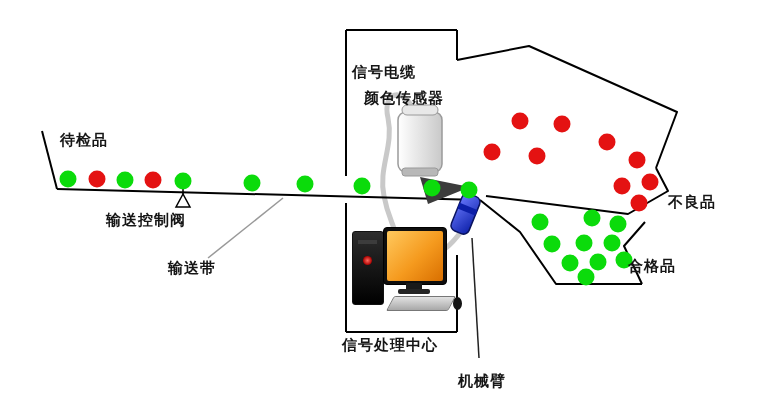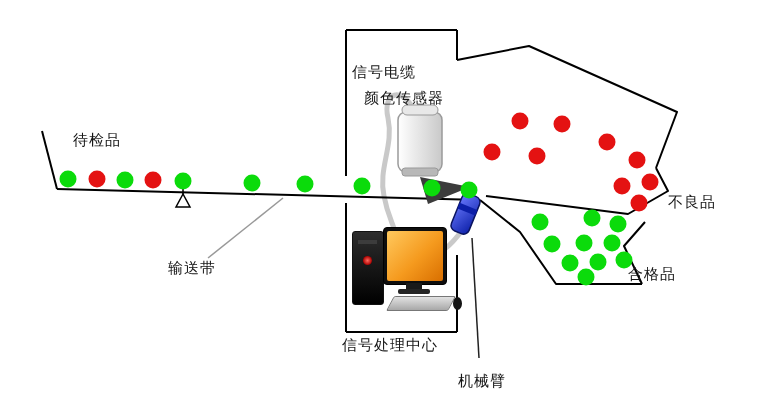--- a/index.html
+++ b/index.html
@@ -1,21 +1,21 @@
 <!DOCTYPE html>
 <html><head>
 <meta charset="utf-8">
 <style>
   html,body{margin:0;padding:0;background:#ffffff;}
   .stage{
     position:relative;width:765px;height:413px;background:#ffffff;
     font-family:"DejaVu Sans","Liberation Sans",sans-serif;overflow:hidden;
   }
   .lbl{
-    position:absolute;font-size:15px;font-weight:400;color:#161616;
+    position:absolute;font-size:15px;font-weight:700;color:#161616;
     white-space:nowrap;letter-spacing:1px;
   }
   .dot{
     position:absolute;width:17px;height:17px;border-radius:50%;
     transform:translate(-50%,-50%);
   }
   svg.overlay{position:absolute;left:0;top:0;}
   
   .pc-tower{position:absolute;left:352px;top:231px;width:30px;height:72px;
     background:linear-gradient(180deg,#2d2d2d,#000);border:1px solid #111;border-radius:3px;}
@@ -121,22 +121,23 @@
     <div class="glow"></div>
   </div>
   <div class="pc-monitor">
     <div class="screen"></div>
   </div>
   <div class="pc-stand"></div>
   <div class="pc-base"></div>
   <div class="pc-keyboard"></div>
   <div class="pc-mouse"></div>
 
-  <div class="lbl" style="left:73px;top:131px">待检品</div>
+  <div class="lbl" style="left:60px;top:131px">待检品</div>
+  <div class="lbl" style="left:106px;top:211px">输送控制阀</div>
   <div class="lbl" style="left:168px;top:259px">输送带</div>
   <div class="lbl" style="left:352px;top:63px">信号电缆</div>
   <div class="lbl" style="left:342px;top:336px">信号处理中心</div>
   <div class="lbl" style="left:364px;top:89px">颜色传感器</div>
   <div class="lbl" style="left:458px;top:372px">机械臂</div>
   <div class="lbl" style="left:668px;top:193px">不良品</div>
-  <div class="lbl" style="left:628px;top:265px">合格品</div>
+  <div class="lbl" style="left:628px;top:257px">合格品</div>
 
 </div>
 
 </body></html>

